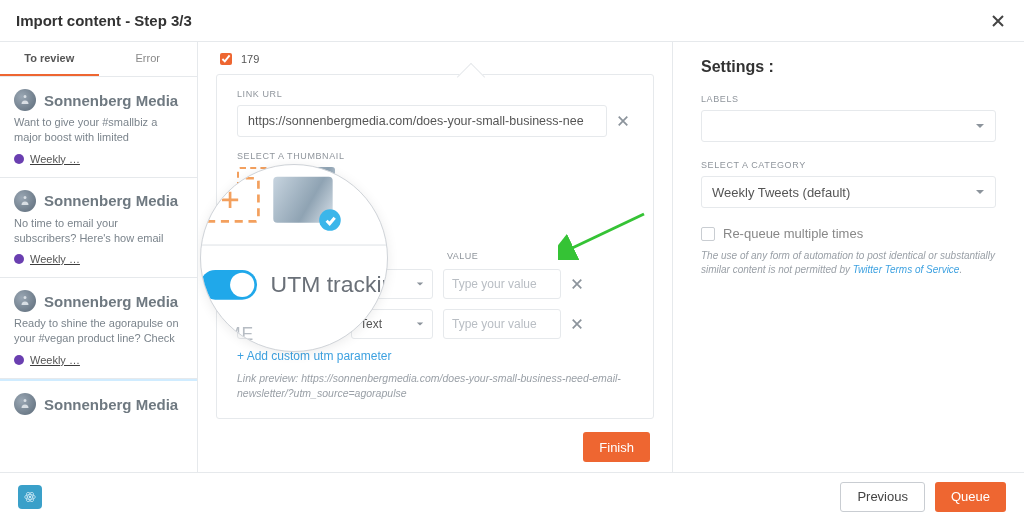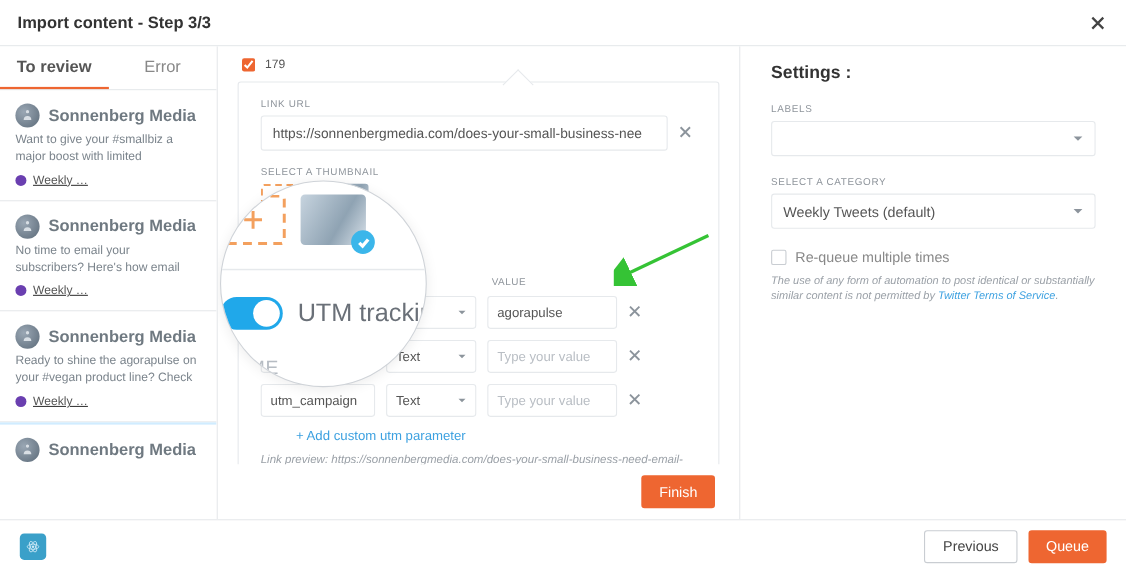--- a/index.html
+++ b/index.html
@@ -21,21 +21,21 @@
   .header h1{font-size:15px;font-weight:600;margin:0;color:#333;}
   .close-x{width:20px;height:20px;color:#666;display:flex;align-items:center;justify-content:center;cursor:pointer;}
   .close-x svg{width:14px;height:14px;stroke:#444;stroke-width:2;fill:none;}
 
   
   .body{flex:1;display:flex;overflow:hidden;}
 
   
   .left{width:198px;border-right:1px solid var(--border);display:flex;flex-direction:column;overflow:hidden;}
   .tabs{display:flex;border-bottom:1px solid var(--border);}
-  .tab{flex:1;text-align:center;font-size:15px;padding:10px 0;color:#888;cursor:pointer;border-bottom:2px solid transparent;}
+  .tab{flex:1;text-align:center;font-size:11px;padding:10px 0;color:#888;cursor:pointer;border-bottom:2px solid transparent;}
   .tab.active{color:#555;font-weight:600;border-bottom-color:var(--accent);}
   .items{flex:1;overflow:hidden;}
   .item{padding:12px 14px;border-bottom:1px solid var(--border);}
   .item.last{border-top:2px solid #d0ecff;border-bottom:none;}
   .item-top{display:flex;align-items:center;gap:8px;margin-bottom:4px;}
   .avatar{width:22px;height:22px;border-radius:50%;background:radial-gradient(circle at 35% 35%, #9aa7b4, #5b6a78);display:flex;align-items:center;justify-content:center;}
   .avatar svg{width:12px;height:12px;fill:#d8dee4;}
   .acct-name{font-size:15px;font-weight:600;color:#6f7981;}
   .excerpt{font-size:11px;color:#7b848c;line-height:1.35;margin:4px 0 8px 0;}
   .tagrow{display:flex;align-items:center;gap:6px;text-decoration:underline;}
@@ -74,21 +74,21 @@
   .utmhdr .c2{width:98px;}
   .utmhdr .c3{width:120px;}
 
   .prm{display:flex;align-items:center;gap:10px;margin-bottom:10px;}
   .prm input[type=text]{height:30px;border:1px solid var(--border);border-radius:3px;padding:0 8px;font-size:12px;color:#555;}
   .prm .name{width:104px;}
   .sel{height:30px;border:1px solid var(--border);border-radius:3px;font-size:12px;color:#555;display:flex;align-items:center;justify-content:space-between;padding:0 8px;width:82px;cursor:pointer;}
   .sel svg{width:8px;height:8px;fill:#8c949c;}
   .prm .val{width:118px;}
   .prm .val::placeholder{color:#b9bec4;}
-  .addlnk{font-size:12px;color:var(--link);cursor:pointer;margin-top:2px;margin-left:32px;}
+  .addlnk{font-size:12px;color:var(--link);cursor:pointer;margin-top:2px;}
   .preview{font-size:10.5px;color:#9aa0a7;font-style:italic;margin-top:8px;line-height:1.4;}
 
   .finrow{display:flex;justify-content:flex-end;padding:10px 22px;}
   .btn{height:30px;border-radius:3px;padding:0 16px;font-size:13px;cursor:pointer;display:flex;align-items:center;}
   .btn.primary{background:var(--accent);color:#fff;border:none;}
 
   
   .zoom{position:absolute;left:2px;top:122px;width:188px;height:188px;border-radius:50%;border:1px solid #cfd3d8;background:#fff;box-shadow:0 2px 12px rgba(0,0,0,0.08);overflow:hidden;z-index:20;}
   .zoom-inner{transform:scale(1.35);transform-origin:30% 40%;padding:16px 14px;}
   .zoom .thumbrow{margin-top:10px;}
@@ -237,33 +237,20 @@
             <div class="toggle"></div>
             <div class="utmlbl">UTM tracking</div>
           </div>
 
           <div class="utmhdr">
             <div class="c1">NAME</div>
             <div class="c2">TYPE</div>
             <div class="c3">VALUE</div>
           </div>
 
-          <div class="prm">
-            <input class="name" type="text" value="utm_source" style="">
-            <div class="sel">
-                <span>Text</span>
-                <svg viewBox="0 0 10 10">
-                  <path d="M1 3 L5 7 L9 3z"></path>
-                </svg>
-              </div>
-            <input class="val" type="text" value="agorapulse" placeholder="Type your value" style="">
-            <div class="xbtn"><svg viewBox="0 0 14 14">
-                  <path d="M2 2 L12 12 M12 2 L2 12"></path>
-                </svg></div>
-          </div>
 
           <div class="prm">
             <input class="name" type="text" value="utm_medium" style="">
             <div class="sel">
                 <span>Text</span>
                 <svg viewBox="0 0 10 10">
                   <path d="M1 3 L5 7 L9 3z"></path>
                 </svg>
               </div>
             <input class="val" type="text" placeholder="Type your value" style="">

